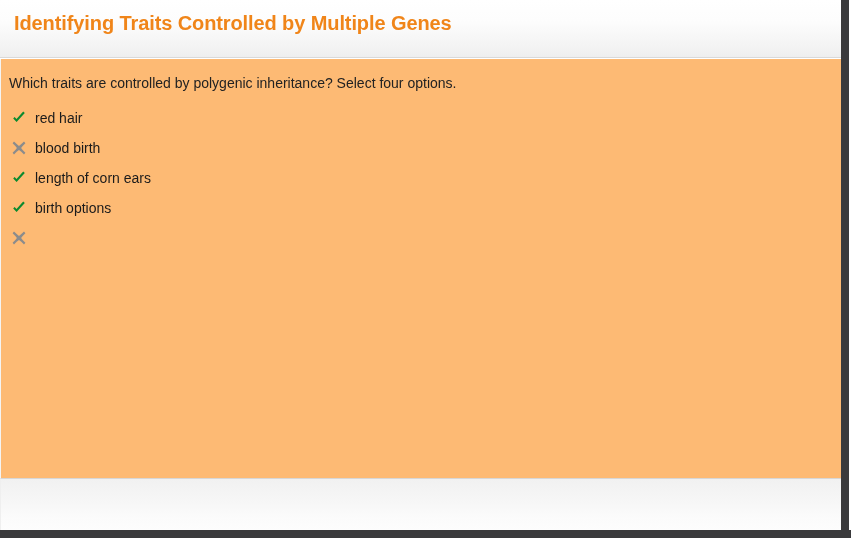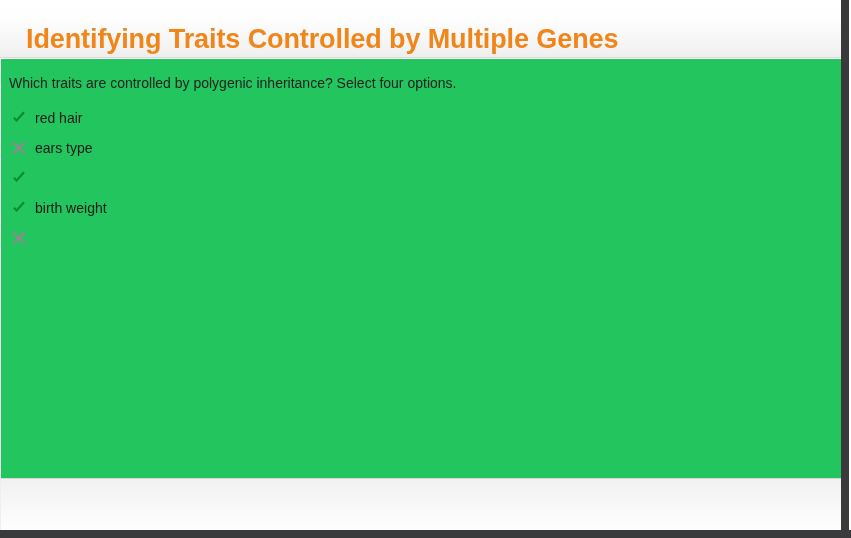--- a/index.html
+++ b/index.html
@@ -41,36 +41,36 @@
     width: 841px;
     height: 58px;
     background: linear-gradient(to bottom, #ffffff 0%, #fdfdfd 35%, #f2f2f2 88%, #eeeeee 100%);
     border-bottom: 1px solid #d9d9d9;
     box-sizing: border-box;
   }
   #page-title {
     position: absolute;
     left: 14px;
     top: 12px;
-    margin: 12px;
-    font-size: 27px;
+    margin: 0;
+    font-size: 20px;
     font-weight: bold;
     color: #f08519;
     letter-spacing: -0.1px;
     white-space: nowrap;
   }
 
   
   #content {
     position: absolute;
     left: 0;
     top: 59px;
     width: 841px;
     height: 419px;
-    background: #22c55e;
+    background: #fdba74;
     border-left: 1px solid #f4f4f4;
     box-sizing: border-box;
   }
 
   #question {
     position: absolute;
     left: 8px;
     top: 15px;
     margin: 0;
     font-size: 14px;
@@ -168,32 +168,33 @@
           <li class="option-row">
             <span class="option-icon"><svg viewBox="0 0 16 16" width="16" height="16" aria-hidden="true">
                 <path d="M2.2 8.4 L5.6 12.0 L13.8 2.9 L12.2 1.6 L5.5 8.9 L3.6 6.9 Z" fill="#0b8a2f"></path>
               </svg></span>
             <span class="option-label">red hair</span>
           </li>
           <li class="option-row">
             <span class="option-icon"><svg viewBox="0 0 16 16" width="16" height="16" aria-hidden="true">
                 <path d="M3.0 1.6 L1.6 3.2 Q4.6 6.0 5.9 8.0 Q4.6 10.0 1.6 12.8 L3.0 14.4 Q5.9 11.5 8.0 10.1 Q10.1 11.5 13.0 14.4 L14.4 12.8 Q11.4 10.0 10.1 8.0 Q11.4 6.0 14.4 3.2 L13.0 1.6 Q10.1 4.5 8.0 5.9 Q5.9 4.5 3.0 1.6 Z" fill="#8c8c8c"></path>
               </svg></span>
-            <span class="option-label">ears type</span>
+            <span class="option-label">blood birth</span>
           </li>
           <li class="option-row">
             <span class="option-icon"><svg viewBox="0 0 16 16" width="16" height="16" aria-hidden="true">
                 <path d="M2.2 8.4 L5.6 12.0 L13.8 2.9 L12.2 1.6 L5.5 8.9 L3.6 6.9 Z" fill="#0b8a2f"></path>
               </svg></span>
+            <span class="option-label">length of corn ears</span>
           </li>
           <li class="option-row">
             <span class="option-icon"><svg viewBox="0 0 16 16" width="16" height="16" aria-hidden="true">
                 <path d="M2.2 8.4 L5.6 12.0 L13.8 2.9 L12.2 1.6 L5.5 8.9 L3.6 6.9 Z" fill="#0b8a2f"></path>
               </svg></span>
-            <span class="option-label">birth weight</span>
+            <span class="option-label">birth options</span>
           </li>
           <li class="option-row">
             <span class="option-icon"><svg viewBox="0 0 16 16" width="16" height="16" aria-hidden="true">
                 <path d="M3.0 1.6 L1.6 3.2 Q4.6 6.0 5.9 8.0 Q4.6 10.0 1.6 12.8 L3.0 14.4 Q5.9 11.5 8.0 10.1 Q10.1 11.5 13.0 14.4 L14.4 12.8 Q11.4 10.0 10.1 8.0 Q11.4 6.0 14.4 3.2 L13.0 1.6 Q10.1 4.5 8.0 5.9 Q5.9 4.5 3.0 1.6 Z" fill="#8c8c8c"></path>
               </svg></span>
           </li>
         </ul>
     </div>
 
     <div id="footer"></div>

